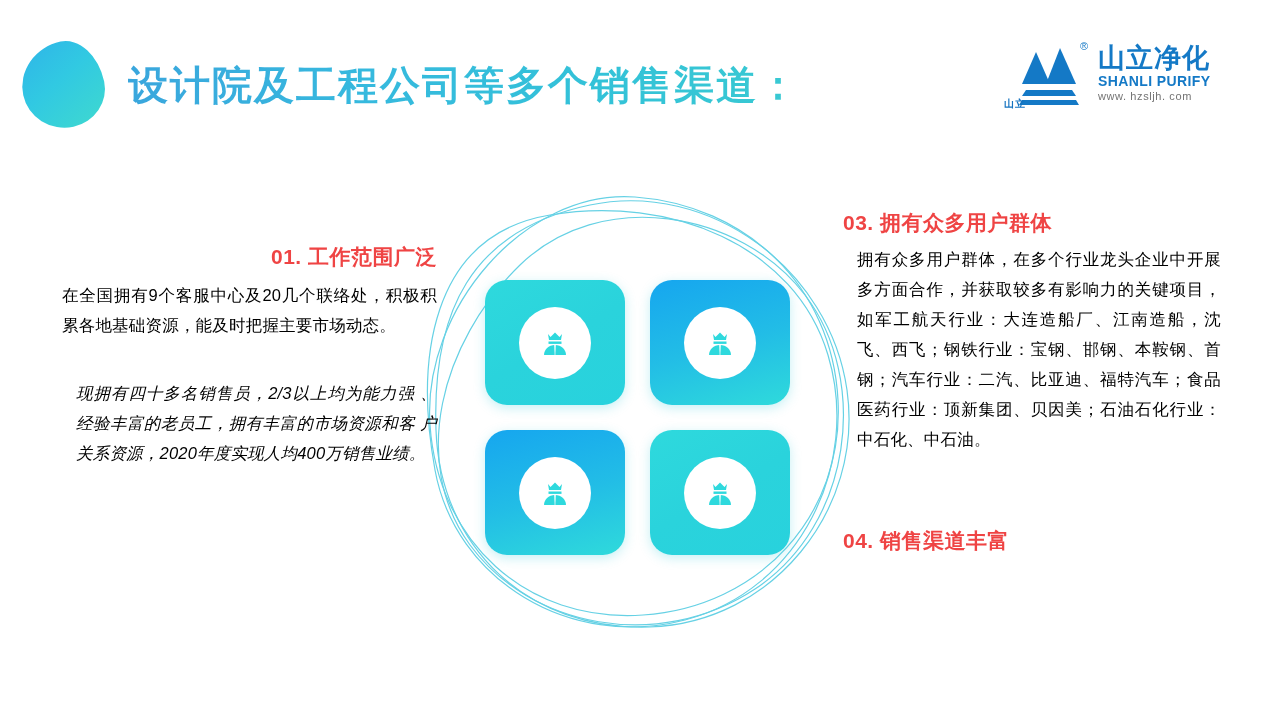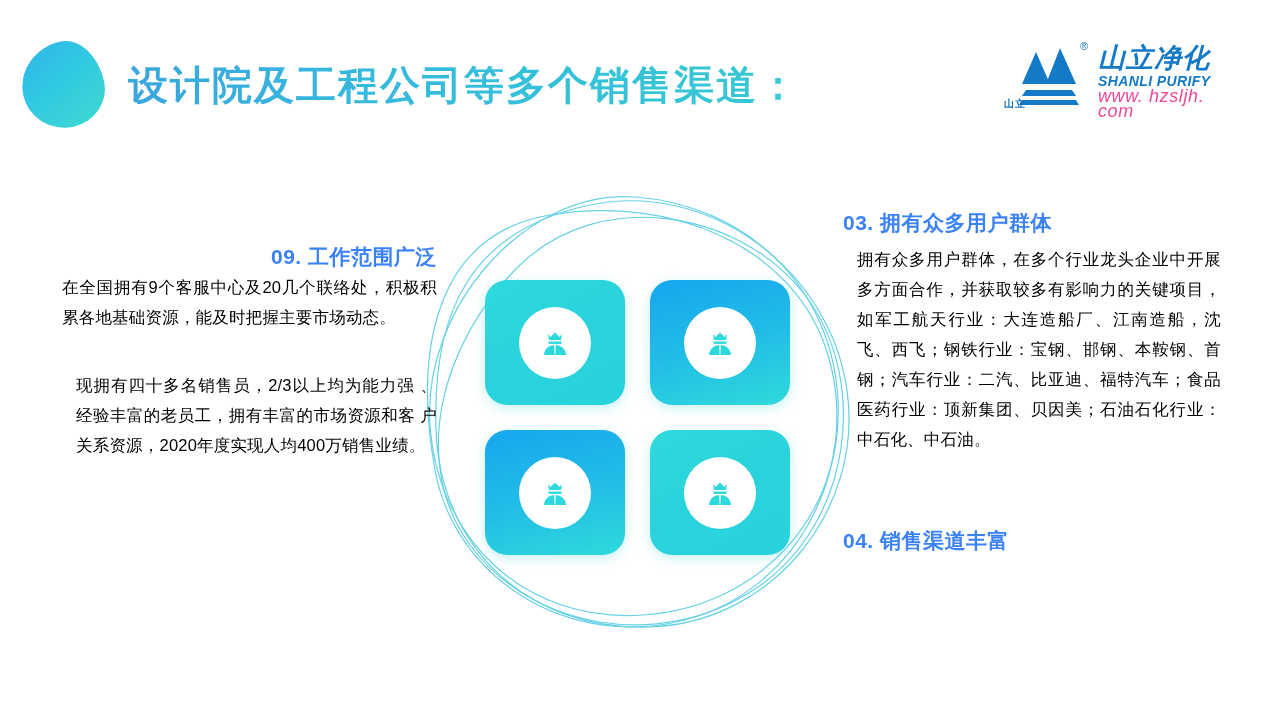--- a/index.html
+++ b/index.html
@@ -79,39 +79,38 @@
     left: 78px;
     top: 0px;
     font-size: 11px;
     color: #1479c6;
   }
   .logo-text {
     position: absolute;
     left: 96px;
     top: 3px;
     width: 130px;
-    font-style: italic;
   }
   .logo-cn {
     font-size: 27px;
     font-weight: bold;
     color: #1479c6;
     letter-spacing: 1px;
     line-height: 30px;
   }
   .logo-en {
     font-size: 14px;
     font-weight: bold;
     color: #1479c6;
     letter-spacing: 0.4px;
     line-height: 16px;
   }
   .logo-url {
-    font-size: 18px;
-    color: #ec4899;
+    font-size: 11px;
+    color: #737373;
     letter-spacing: 0.6px;
     line-height: 15px;
   }
 
   
   .center-graphic {
     position: absolute;
     left: 400px;
     top: 175px;
     width: 470px;
@@ -168,40 +167,40 @@
   .col-right {
     position: absolute;
     left: 843px;
     top: 208px;
     width: 378px;
   }
   .block { margin-bottom: 0; }
   .block-heading {
     font-size: 21px;
     font-weight: bold;
-    color: #3b82f6;
+    color: #ef4444;
     letter-spacing: 0.5px;
     line-height: 30px;
     white-space: nowrap;
   }
   .col-left .block-heading { text-align: right; }
   .col-right .block-heading { text-align: left; }
   .block-body {
     font-size: 16.5px;
     color: #000000;
     line-height: 30px;
     text-align: justify;
     text-justify: inter-ideograph;
     letter-spacing: 0.2px;
   }
-  .col-left .block-body { padding: 0 0 0 0; }
+  .col-left .block-body { padding: 0 0 0 0; margin-top: 8px; }
   .col-right .block-body { padding-left: 14px; }
   .block-1 { margin-top: 0; }
   .block-2 { margin-top: 38px; }
-  .block-2 .block-body { padding-left: 14px; }
+  .block-2 .block-body { padding-left: 14px; font-style: italic; }
   .block-3 .block-body { margin-top: 6px; }
   .block-4 { margin-top: 72px; }
   .block-4 .block-body { margin-top: 8px; padding-left: 22px; }
 </style>
 </head>
 <body>
 
 <div class="slide">
 
   <div class="header-blob"></div>
@@ -274,21 +273,21 @@
             <path d="M20 22 C13.5 22 9 26.6 9 32 L31 32 C31 26.6 26.5 22 20 22 Z" fill="#2ed9dd"></path>
             <path d="M19.2 22 L20.8 22 L20.3 32 L19.7 32 Z" fill="#ffffff"></path>
           </svg>
         </div>
       </div>
     </div>
   </div>
 
   <div class="col-left">
     <div class="block block-1">
-      <div class="block-heading">09. 工作范围广泛</div>
+      <div class="block-heading">01. 工作范围广泛</div>
       <div class="block-body">在全国拥有9个客服中心及20几个联络处，积极积累各地基础资源，能及时把握主要市场动态。</div>
     </div>
     <div class="block block-2">
       <div class="block-body">现拥有四十多名销售员，2/3以上均为能力强 、 经验丰富的老员工，拥有丰富的市场资源和客 户 关系资源，2020年度实现人均400万销售业绩。</div>
     </div>
   </div>
 
   <div class="col-right">
     <div class="block block-3">
       <div class="block-heading">03. 拥有众多用户群体</div>

